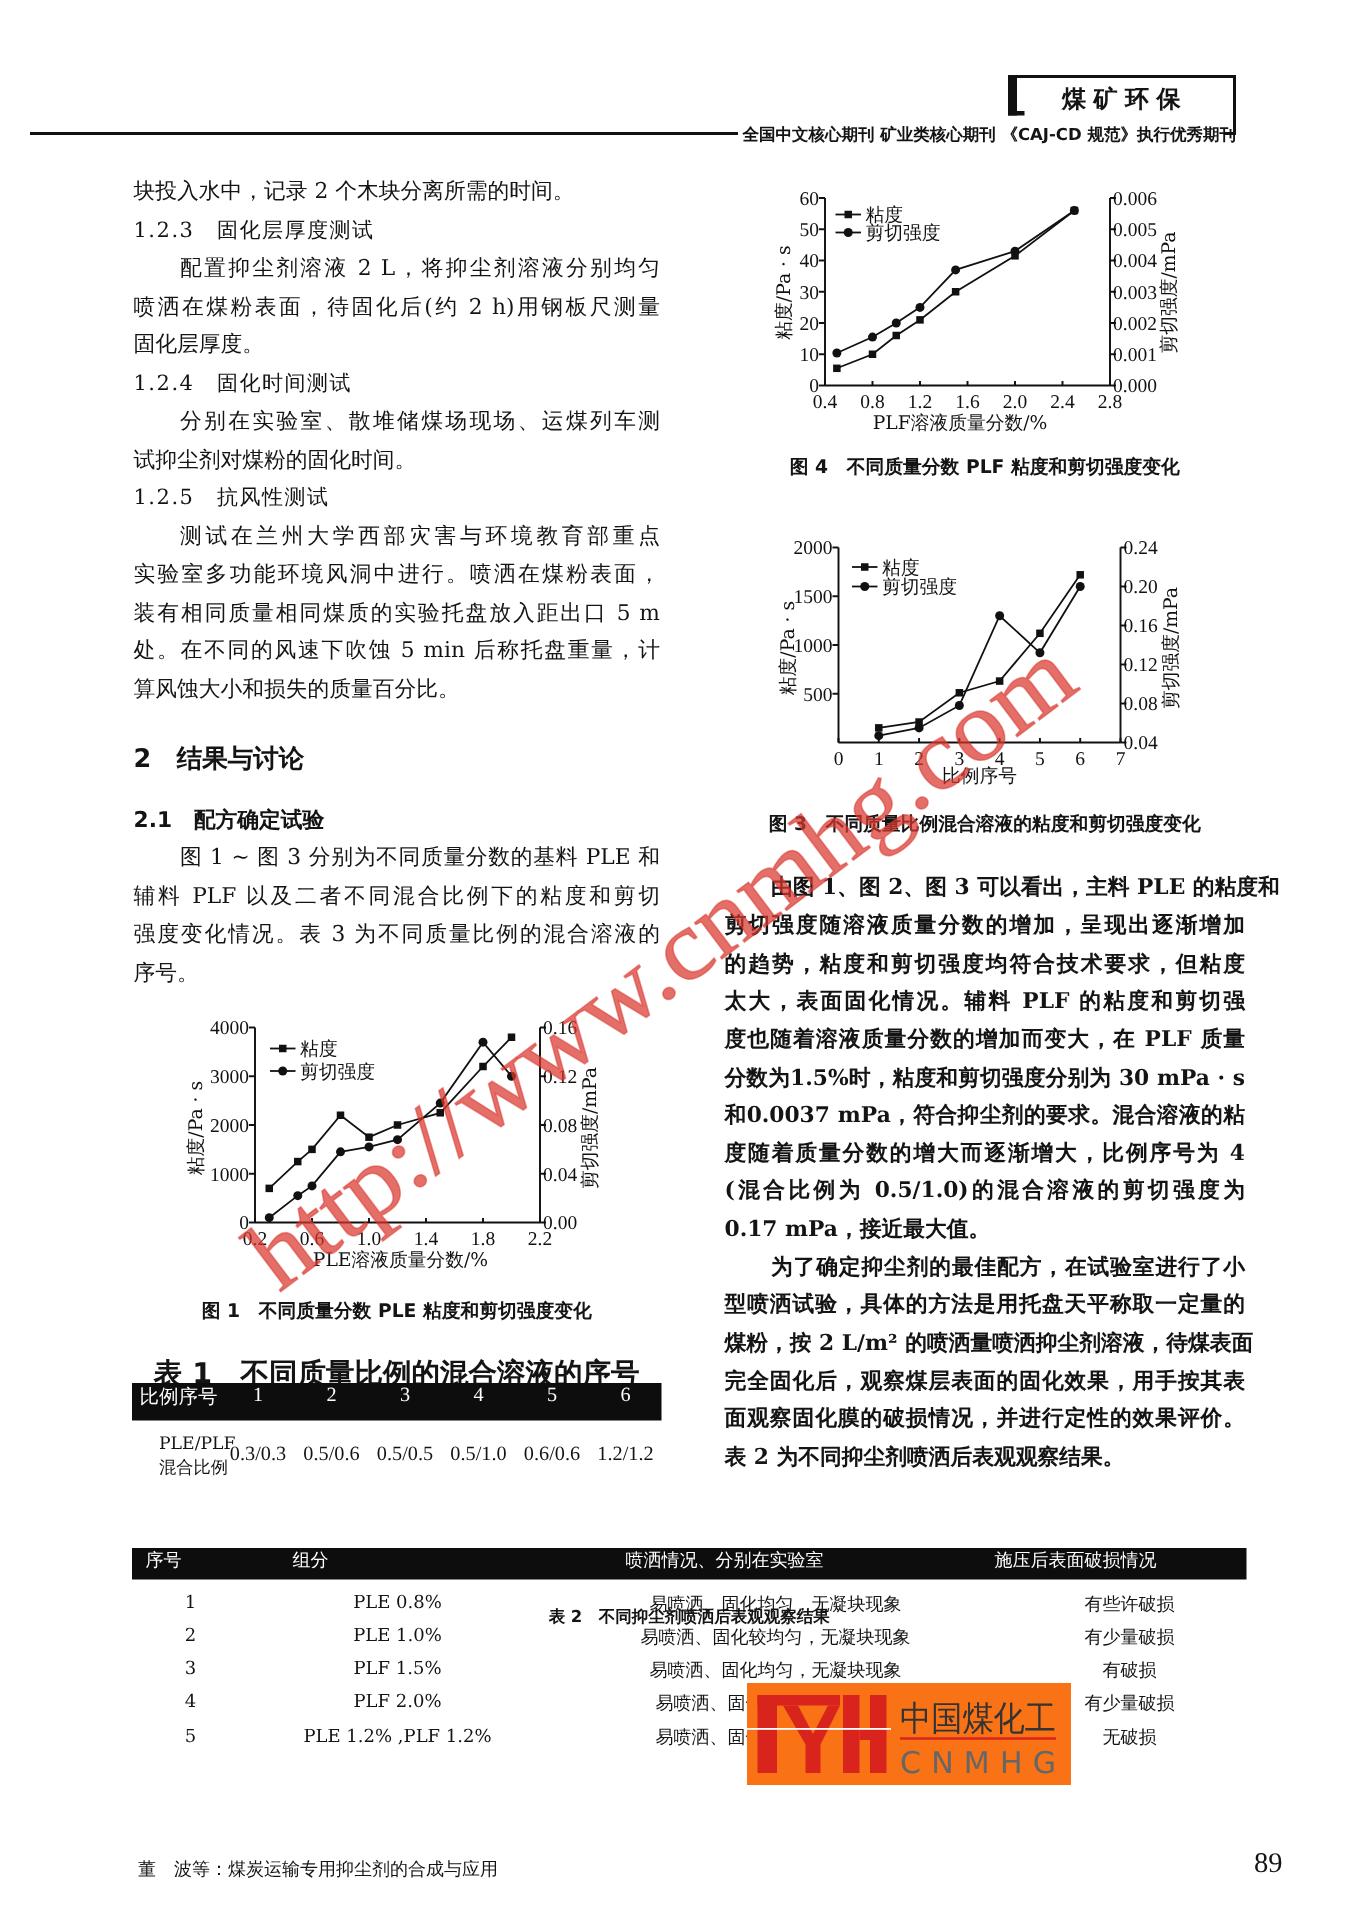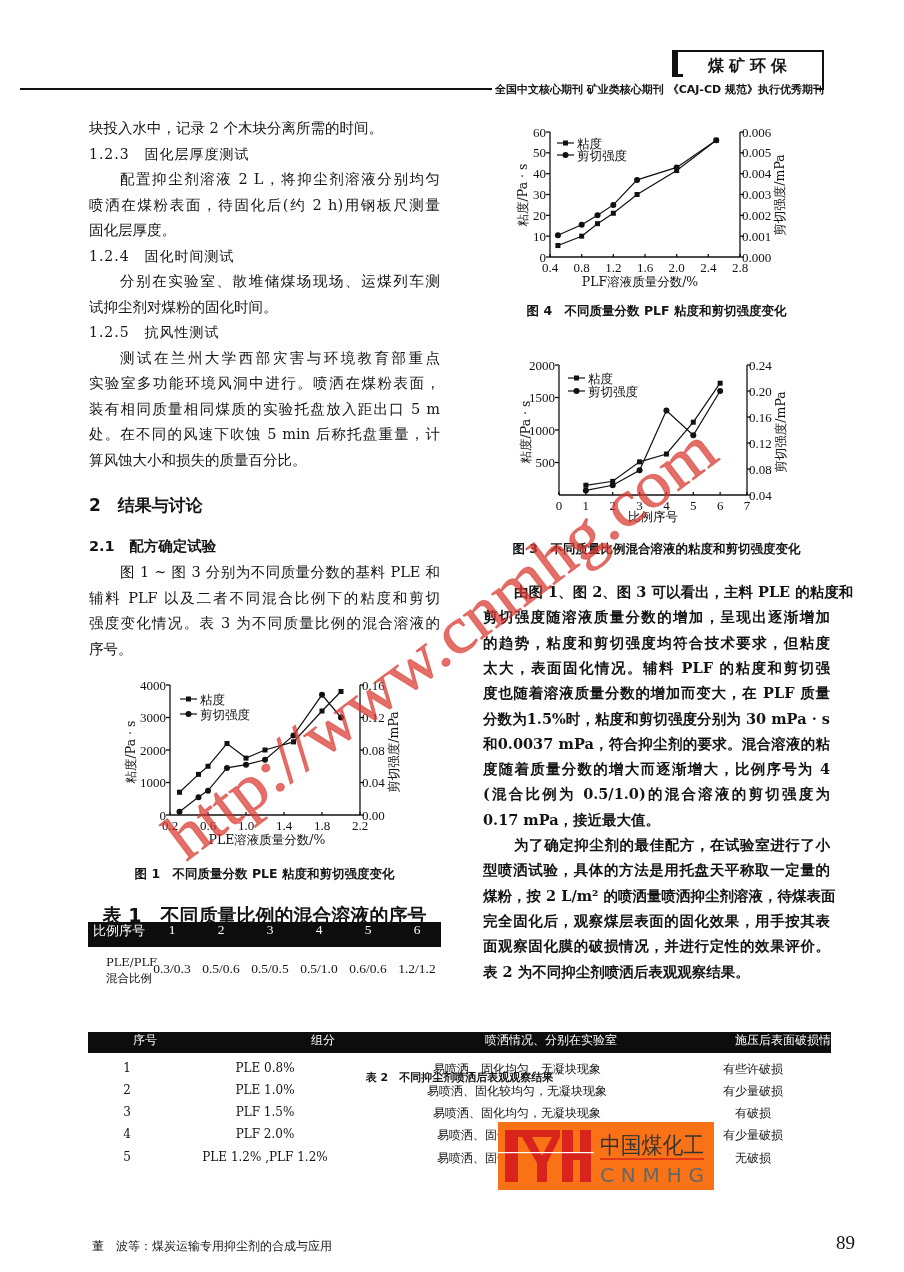--- a/index.html
+++ b/index.html
@@ -34,21 +34,21 @@
   .alabel { font: 12.5px "DejaVu Serif", serif; fill: #111; }
   .legend { font: 12.5px "DejaVu Serif", serif; fill: #111; }
   
   .t1bar { position: absolute; left: 88px; top: 922px; width: 353px; height: 25px; background: #0d0d0d; }
   .t1h { position: absolute; top: 922px; height: 25px; line-height: 25px; color: #fff; font: 13.5px "Liberation Serif", serif; text-align: center; width: 40px; }
   .t1hl { position: absolute; left: 93px; top: 922px; height: 25px; line-height: 25px; color: #fff; font: 13px "DejaVu Serif", serif; }
   .t1v { position: absolute; top: 961px; height: 18px; line-height: 18px; font: 13.5px "Liberation Serif", serif; text-align: center; width: 50px; white-space: nowrap; }
   .t1rl { position: absolute; left: 106px; height: 14px; line-height: 14px; font: 11.5px "DejaVu Serif", serif; white-space: nowrap; }
   
   .t2bar { position: absolute; left: 88px; top: 1032px; width: 743px; height: 21px; background: #0d0d0d; }
-  .t2h { position: absolute; top: 1032px; height: 21px; line-height: 21px; color: #fff; font: 12px "DejaVu Serif", serif; text-align: right; white-space: nowrap; }
+  .t2h { position: absolute; top: 1032px; height: 21px; line-height: 21px; color: #fff; font: 12px "DejaVu Serif", serif; text-align: left; white-space: nowrap; }
   .t2c { position: absolute; height: 18px; line-height: 18px; font: 12px "DejaVu Serif", serif; text-align: center; white-space: nowrap; }
   
   .foot { position: absolute; left: 92px; top: 1238px; font: 12px "DejaVu Serif", serif; white-space: pre; }
   .pnum { position: absolute; left: 836px; top: 1232px; font: 19px "Liberation Serif", serif; }
   
   .wm { position: absolute; left: 0; top: 0; width: 904px; height: 1272px; pointer-events: none; }
   .logo { position: absolute; left: 498px; top: 1122px; width: 216px; height: 68px; background: #f97316; }
 </style>
 </head>
 <body>

